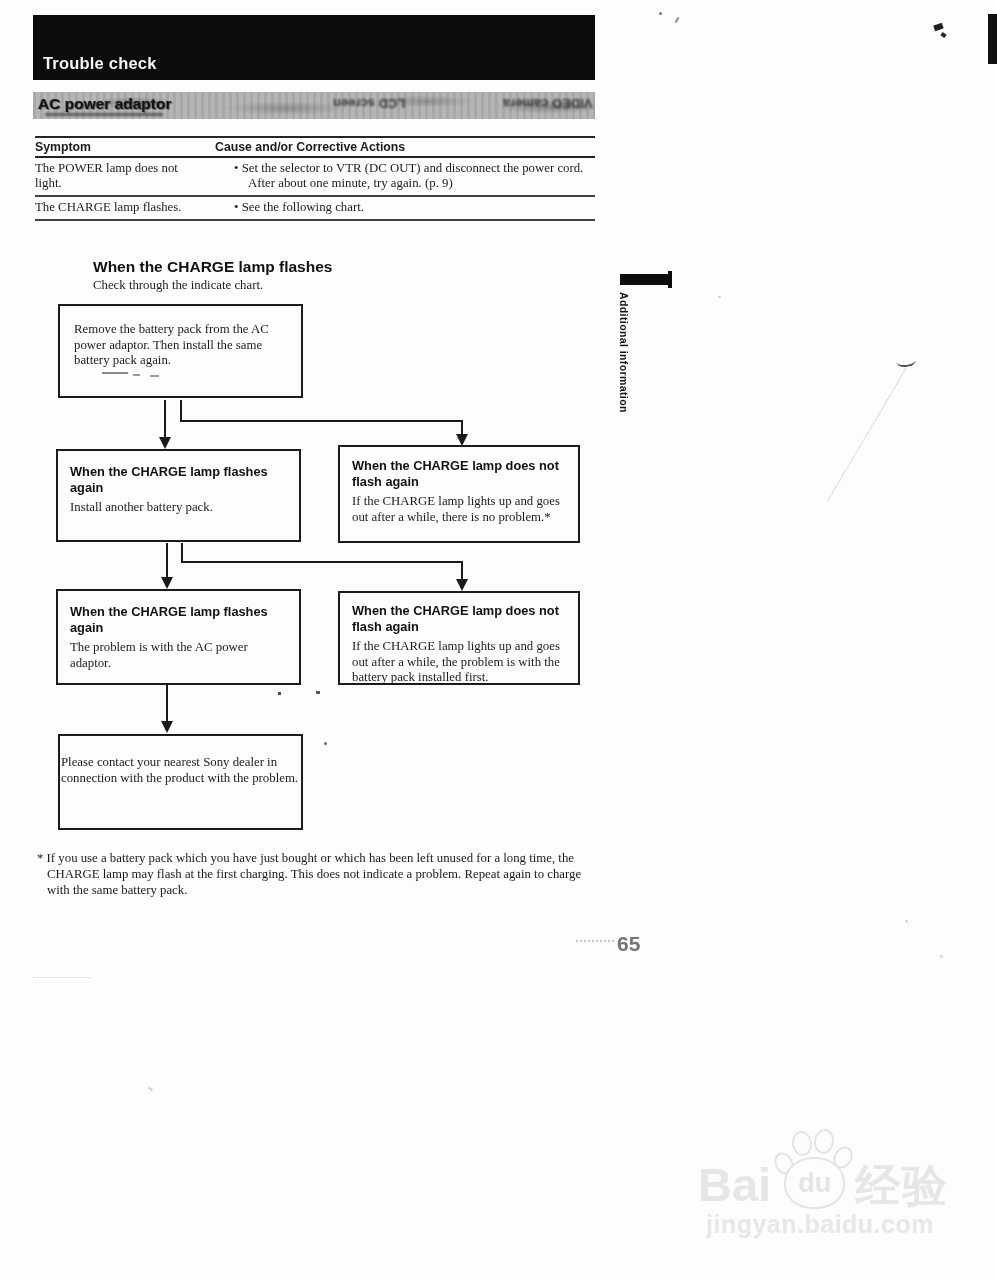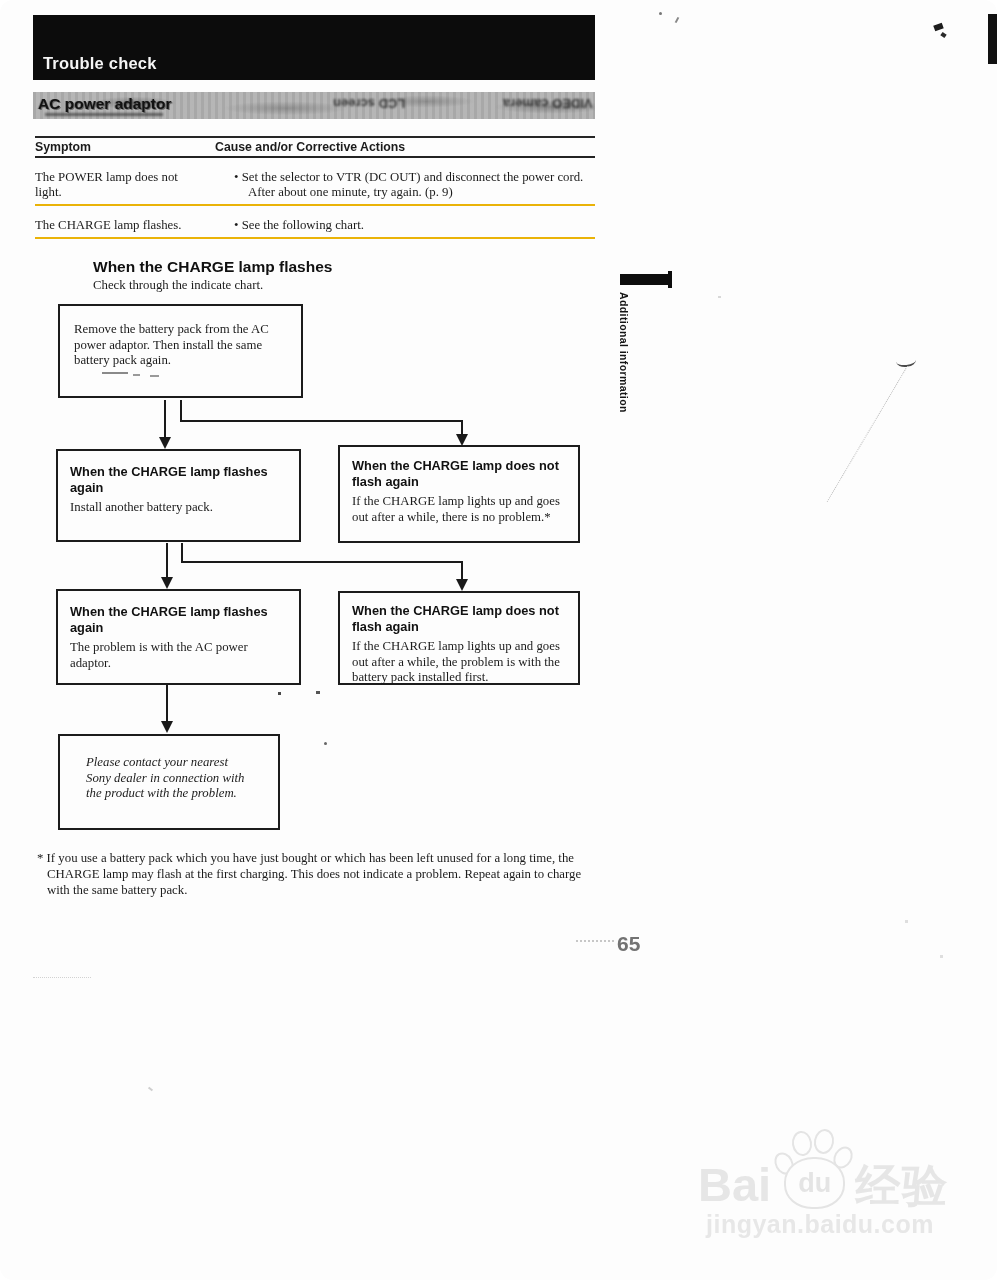--- a/index.html
+++ b/index.html
@@ -39,36 +39,36 @@
   }
   .ghost-left{left:300px;}
   .ghost-right{left:470px;}
 
   
   .table{left:35px;top:136px;width:560px;border-top:2px solid #262626;font-size:12.8px;line-height:15px;}
   .t-header{display:flex;border-bottom:2px solid #232323;padding:2px 0 1px 0;
     font-family:"Liberation Sans",sans-serif;font-weight:bold;font-size:12.3px;}
   .t-header .c1{flex:0 0 180px;}
   .t-header .c2{flex:1;}
-  .t-row{display:flex;border-bottom:2px solid #eab308;padding:12px 0 4px 0;}
+  .t-row{display:flex;border-bottom:2px solid #404040;padding:3px 0 4px 0;}
   .t-row .sym{flex:0 0 164px;}
   .t-row .act{flex:0 0 352px;margin-left:35px;padding-left:14px;text-indent:-14px;}
 
   
   .fc-heading{left:93px;top:258px;font-family:"Liberation Sans",sans-serif;font-weight:bold;font-size:15.5px;color:#101010;}
   .fc-subheading{left:93px;top:278px;font-size:12.8px;}
   .fc-box{border:2px solid #1c1c1c;background:#fdfdfd;font-size:12.8px;line-height:15.5px;box-sizing:border-box;}
   .fc-box .bx-title{font-family:"Liberation Sans",sans-serif;font-weight:bold;font-size:12.8px;color:#111;margin:0 0 5px 0;}
   .fc-box p{margin:0;}
   .box-start{left:58px;top:304px;width:245px;height:94px;padding:16px 14px;}
   .box-l2-left{left:56px;top:449px;width:245px;height:93px;padding:13px 12px;}
   .box-l2-right{left:338px;top:445px;width:242px;height:98px;padding:11px 12px;}
   .box-l3-left{left:56px;top:589px;width:245px;height:96px;padding:13px 12px;}
   .box-l3-right{left:338px;top:591px;width:242px;height:94px;padding:10px 12px;}
-  .box-final{left:58px;top:734px;width:222px;height:96px;padding:19px 26px;font-style:italic;}
+  .box-final{left:58px;top:734px;width:245px;height:96px;padding:19px 1px;}
   .connectors{left:0;top:0;width:997px;height:1280px;pointer-events:none;}
 
   
   .footnote{left:37px;top:851px;width:558px;font-size:12.8px;line-height:15.8px;padding-left:10px;text-indent:-10px;}
 
   
   .side-tab{left:620px;top:274px;width:52px;height:11px;background:#0d0d0d;}
   .side-tab-stub{left:668px;top:271px;width:4px;height:17px;background:#0d0d0d;}
   .side-label{
     left:618px;top:292px;height:140px;

